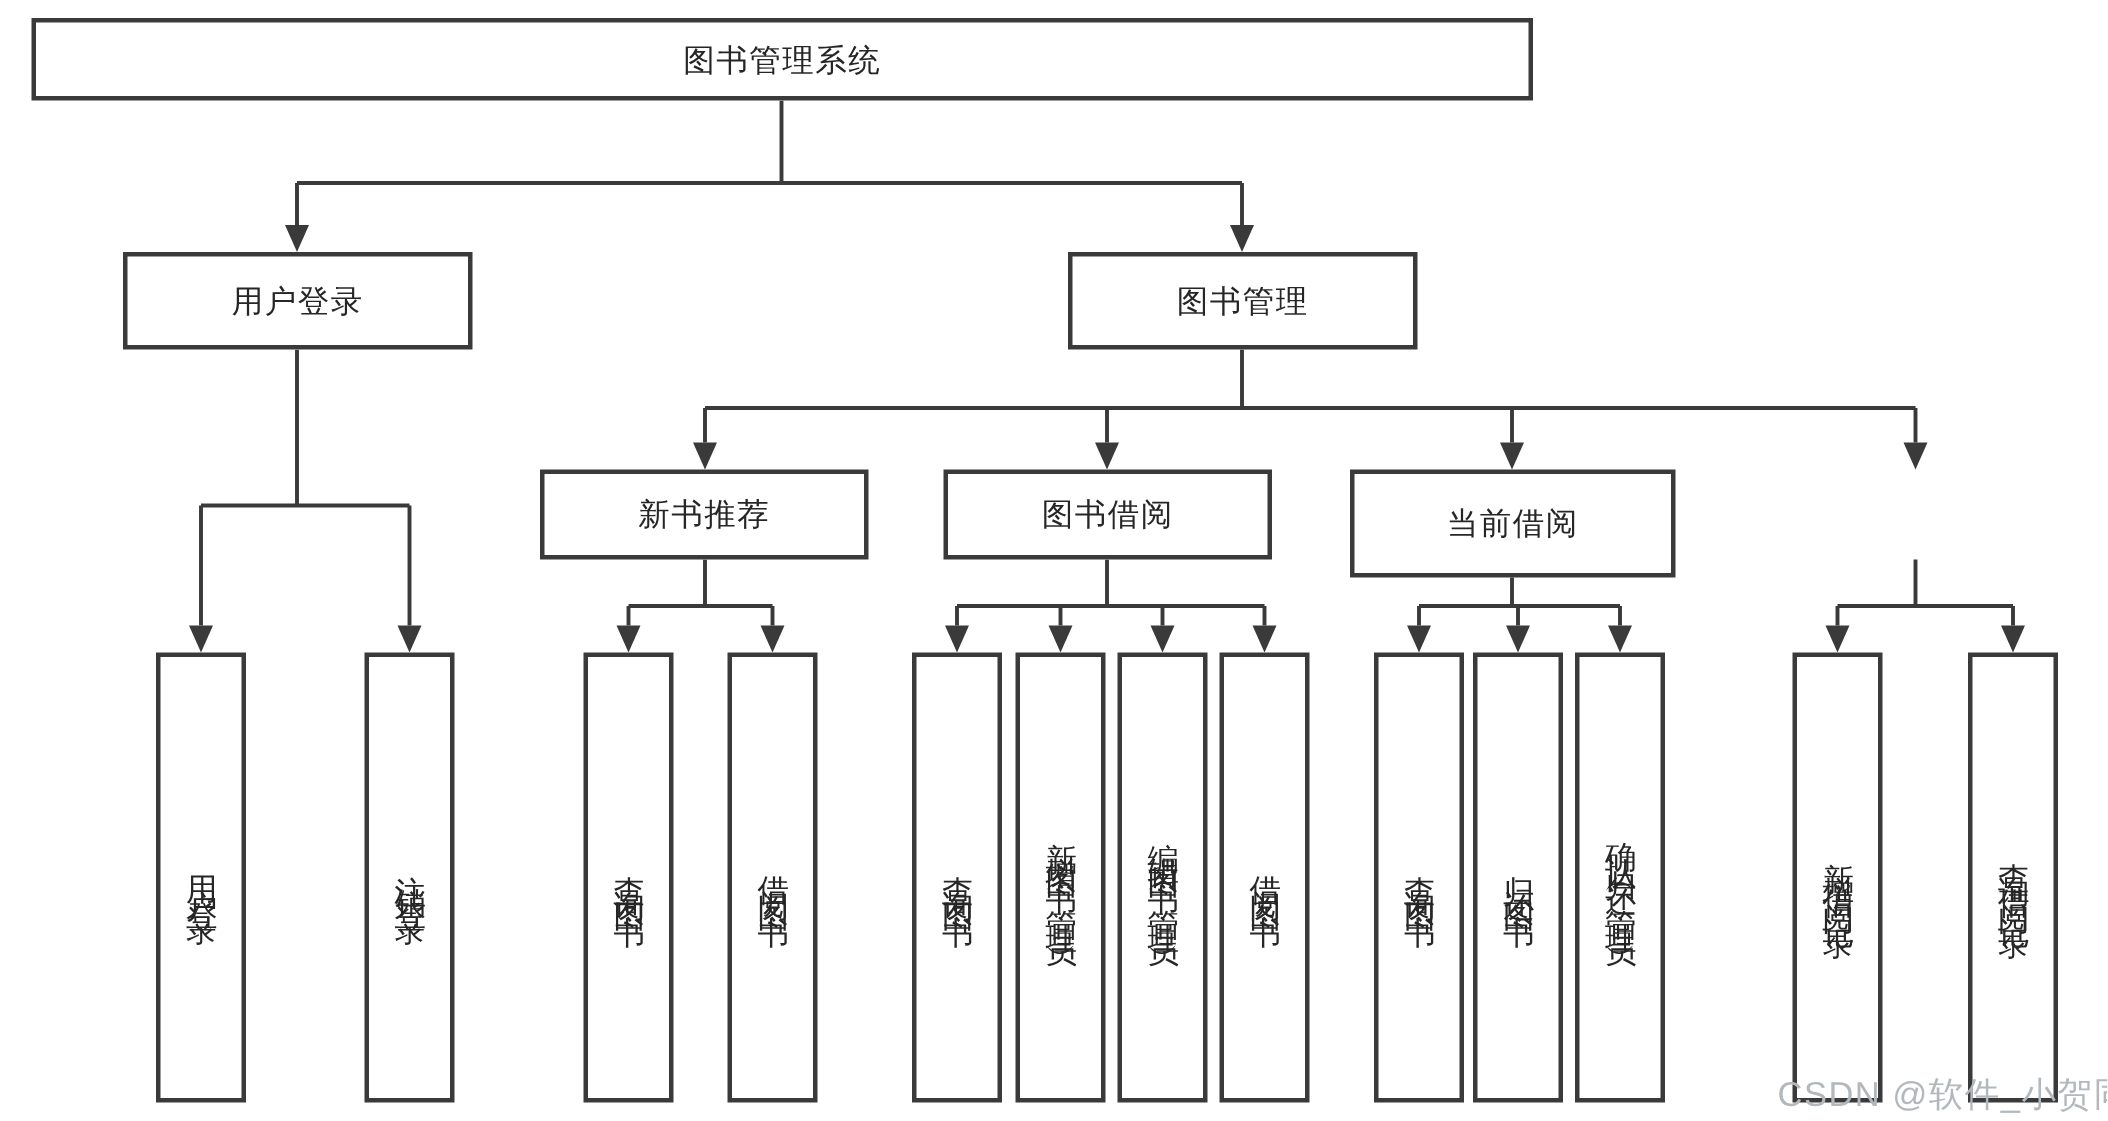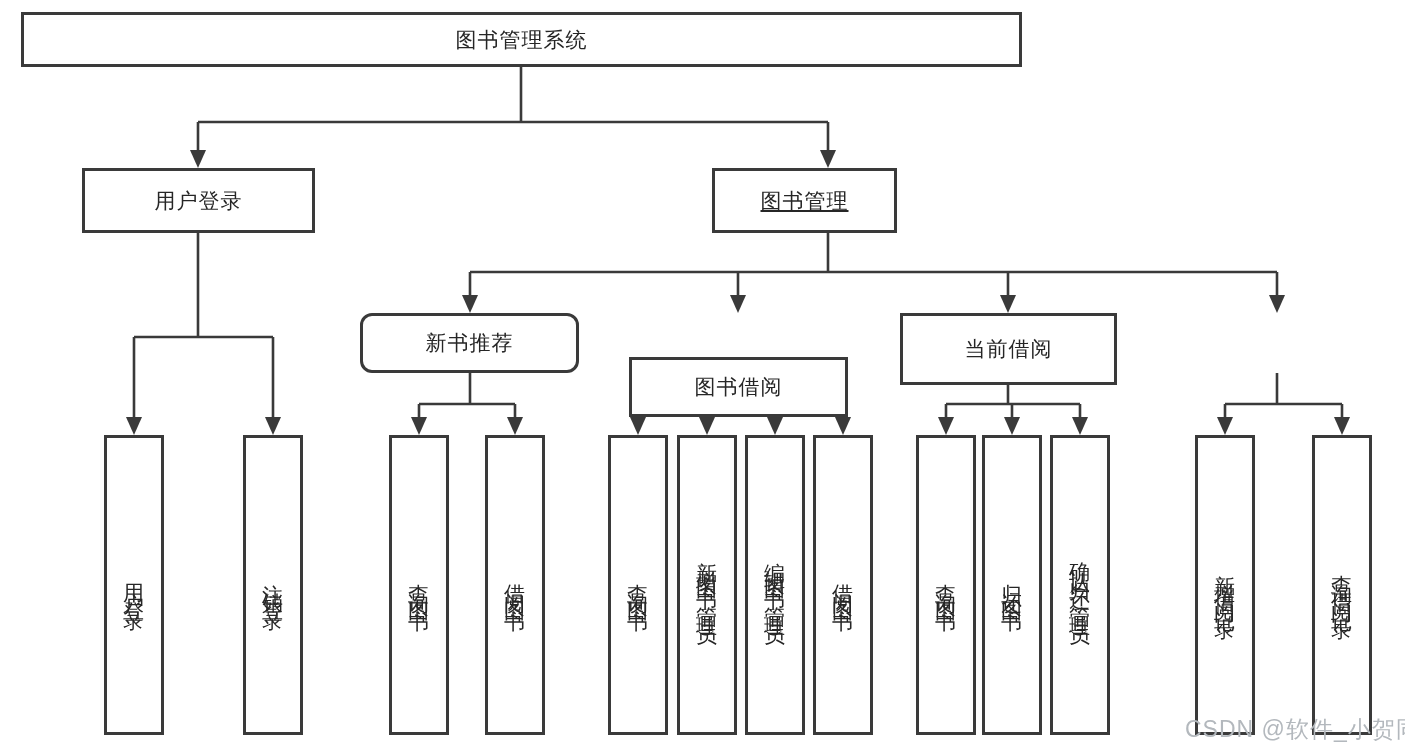--- a/index.html
+++ b/index.html
@@ -54,23 +54,23 @@
     writing-mode: vertical-rl;
     text-orientation: mixed;
     letter-spacing: 9px;
     line-height: 1;
     white-space: nowrap;
   }
 
   
   .n-root            { left: 21px;   top: 12px;  width: 1001px; height: 55px; }
   .n-user-login      { left: 82px;   top: 168px; width: 233px;  height: 65px; }
-  .n-book-mgmt       { left: 712px;  top: 168px; width: 185px;  height: 65px; text-decoration: underline; }
-  .n-new-book        { left: 360px;  top: 313px; width: 219px;  height: 60px; border-radius: 12px; }
-  .n-book-borrow     { left: 629px;  top: 313px; width: 219px;  height: 60px; margin-top: 44px; }
+  .n-book-mgmt       { left: 712px;  top: 168px; width: 233px;  height: 65px; }
+  .n-new-book        { left: 360px;  top: 313px; width: 219px;  height: 60px; }
+  .n-book-borrow     { left: 629px;  top: 313px; width: 219px;  height: 60px; }
   .n-current-borrow  { left: 900px;  top: 313px; width: 217px;  height: 72px; }
   .n-borrow-record   { left: 1169px; top: 313px; width: 217px;  height: 60px; }
 
   .leaf { top: 435px; width: 60px; height: 300px; }
   .l-user-login    { left: 104px; }
   .l-logout        { left: 243px; }
   .l-nb-query      { left: 389px; }
   .l-nb-borrow     { left: 485px; }
   .l-bb-query      { left: 608px; }
   .l-bb-add        { left: 677px; }

